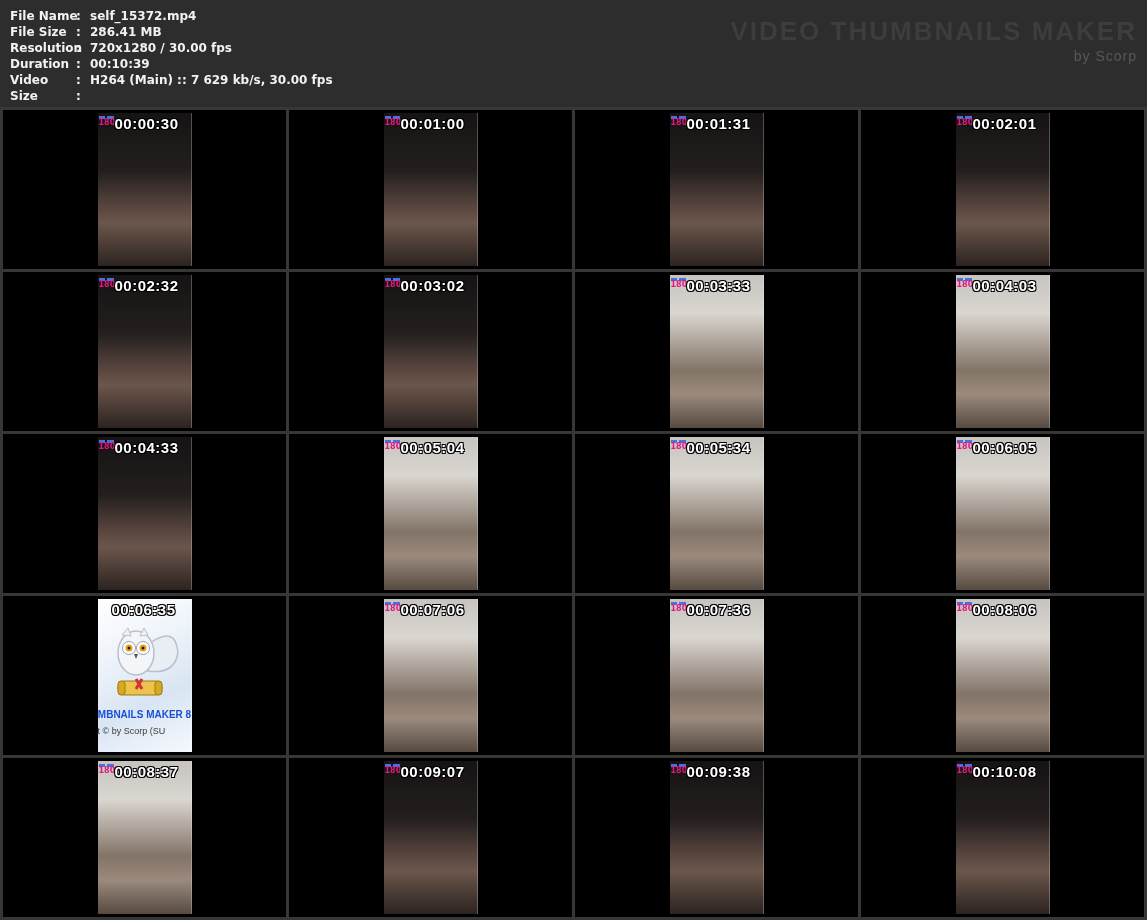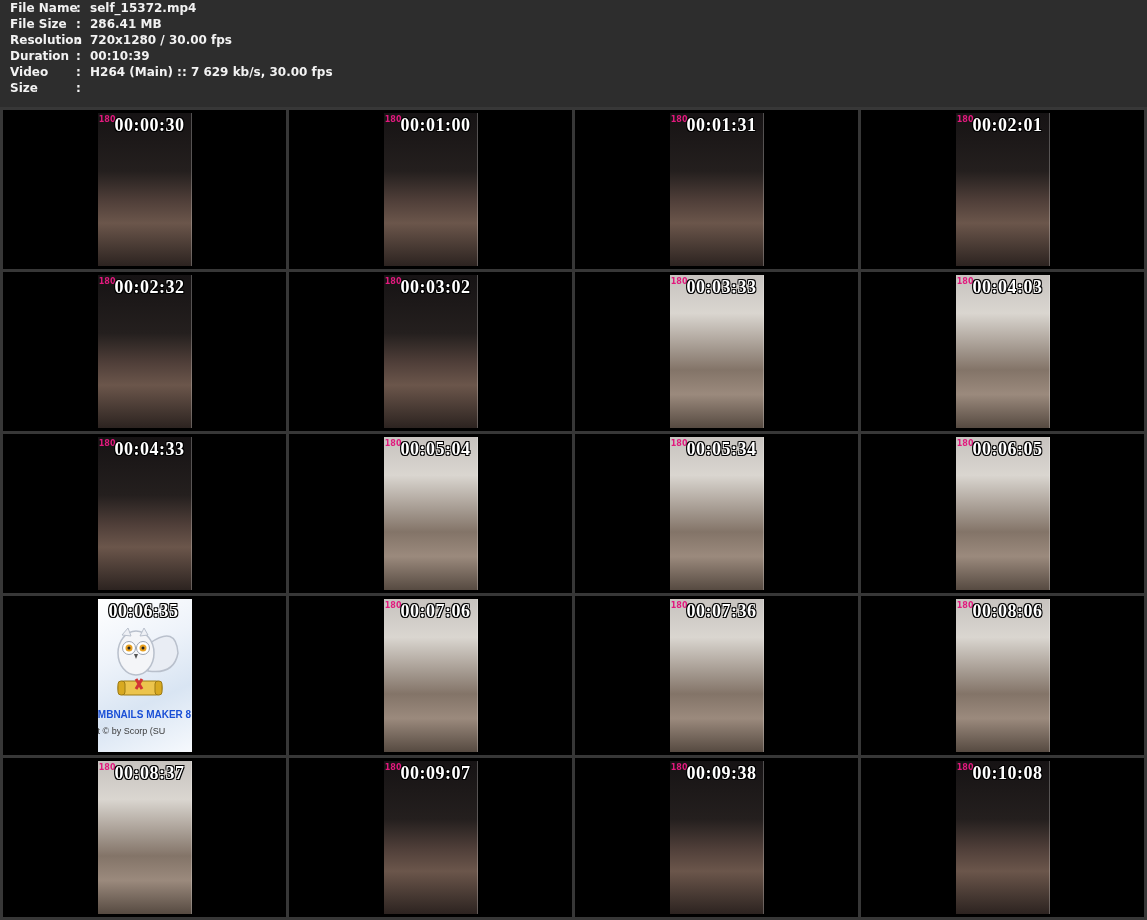--- a/index.html
+++ b/index.html
@@ -1,21 +1,21 @@
 <!DOCTYPE html>
 <html><head>
 <meta charset="utf-8">
 <style>
   html,body{margin:0;padding:0;background:#000;}
   body{width:1147px;height:920px;position:relative;overflow:hidden;
        font-family:"DejaVu Sans",sans-serif;}
 
   
   .header{position:absolute;top:0;left:0;width:1147px;height:107px;
-          background:#2d2d2d;box-sizing:border-box;padding:0 0 0 10px;}
+          background:#2d2d2d;box-sizing:border-box;padding:8px 0 0 10px;}
   .frow{display:flex;font-weight:bold;font-size:12px;line-height:16px;color:#f2f2f2;
         font-family:"DejaVu Sans",sans-serif;white-space:pre;}
   .flabel{width:66px;}
   .fcolon{width:14px;}
   .logo{position:absolute;top:16px;right:10px;text-align:right;}
   .ltitle{font-weight:bold;font-size:26px;letter-spacing:2px;color:#3d3d3d;
           font-family:"Liberation Sans",sans-serif;}
   .lsub{font-size:14px;color:#585858;letter-spacing:1px;margin-top:1px;
         font-family:"Liberation Sans",sans-serif;}
 
@@ -28,26 +28,26 @@
   .thumb{width:94px;height:153px;position:relative;overflow:hidden;}
   .thumb::after{content:"";position:absolute;top:0;right:0;width:1px;height:100%;
         background:rgba(255,255,255,.25);}
   .thumb[data-variant="dark"]{background:linear-gradient(180deg,#161314 0%,#241f1e 38%,#51403a 58%,#6b564b 72%,#2c2320 100%);}
   .thumb[data-variant="light"]{background:linear-gradient(180deg,#c7c3bf 0%,#dad6d0 25%,#837468 62%,#9b8a7d 78%,#564a41 100%);}
   .thumb[data-variant="logo"]{background:linear-gradient(155deg,#ffffff 0%,#eef3fa 35%,#d9e5f3 65%,#f6f9fd 100%);}
 
   
   .ts-row{position:absolute;top:2px;left:0;right:0;display:flex;align-items:flex-start;
           padding-left:1px;}
-  .badge{display:flex;flex-direction:row;width:17px;flex:none;margin-top:1px;}
+  .badge{display:flex;flex-direction:column;width:17px;flex:none;margin-top:1px;}
   .bmarks{width:15px;height:3px;
           background:linear-gradient(90deg,#4a6fe0 0 42%,transparent 42% 55%,#4a6fe0 55% 100%);}
   .bnum{font-family:"DejaVu Sans",sans-serif;font-weight:bold;font-size:8px;
         line-height:8px;color:#e2197e;font-style:normal;}
-  .ts{font-family:Liberation Serif, serif;font-weight:bold;font-size:18px;color:#fff;
+  .ts{font-family:Liberation Sans, sans-serif;font-weight:bold;font-size:15px;color:#fff;
       margin-left:-1px;letter-spacing:.5px;
       text-shadow:-1px -1px 0 #000,1px -1px 0 #000,-1px 1px 0 #000,1px 1px 0 #000;}
   .thumb[data-variant="logo"] .ts-row{justify-content:center;padding-right:2px;}
 
   
   .logo-art{position:absolute;inset:0;}
   .logo-art svg{position:absolute;top:24px;left:8px;}
   .lg1{position:absolute;bottom:32px;left:0;right:0;text-align:center;
        font-family:"Liberation Sans",sans-serif;font-weight:bold;font-size:10px;color:#1a4fd6;
        white-space:nowrap;}
@@ -81,20 +81,24 @@
   <div class="frow">
     <span class="flabel">Video</span>
     <span class="fcolon">:</span>
     <span class="fvalue">H264 (Main) :: 7 629 kb/s, 30.00 fps</span>
   </div>
   <div class="frow">
     <span class="flabel">Size</span>
     <span class="fcolon">:</span>
   </div>
 
+  <div class="logo">
+    <div class="ltitle">VIDEO THUMBNAILS MAKER</div>
+    <div class="lsub">by Scorp</div>
+  </div>
 </div>
 
 <div class="grid">
 
   <div class="cell">
     <div class="thumb" data-variant="dark">
       <div class="ts-row">
         <span class="badge">
             <i class="bmarks"></i>
             <b class="bnum">180</b>

